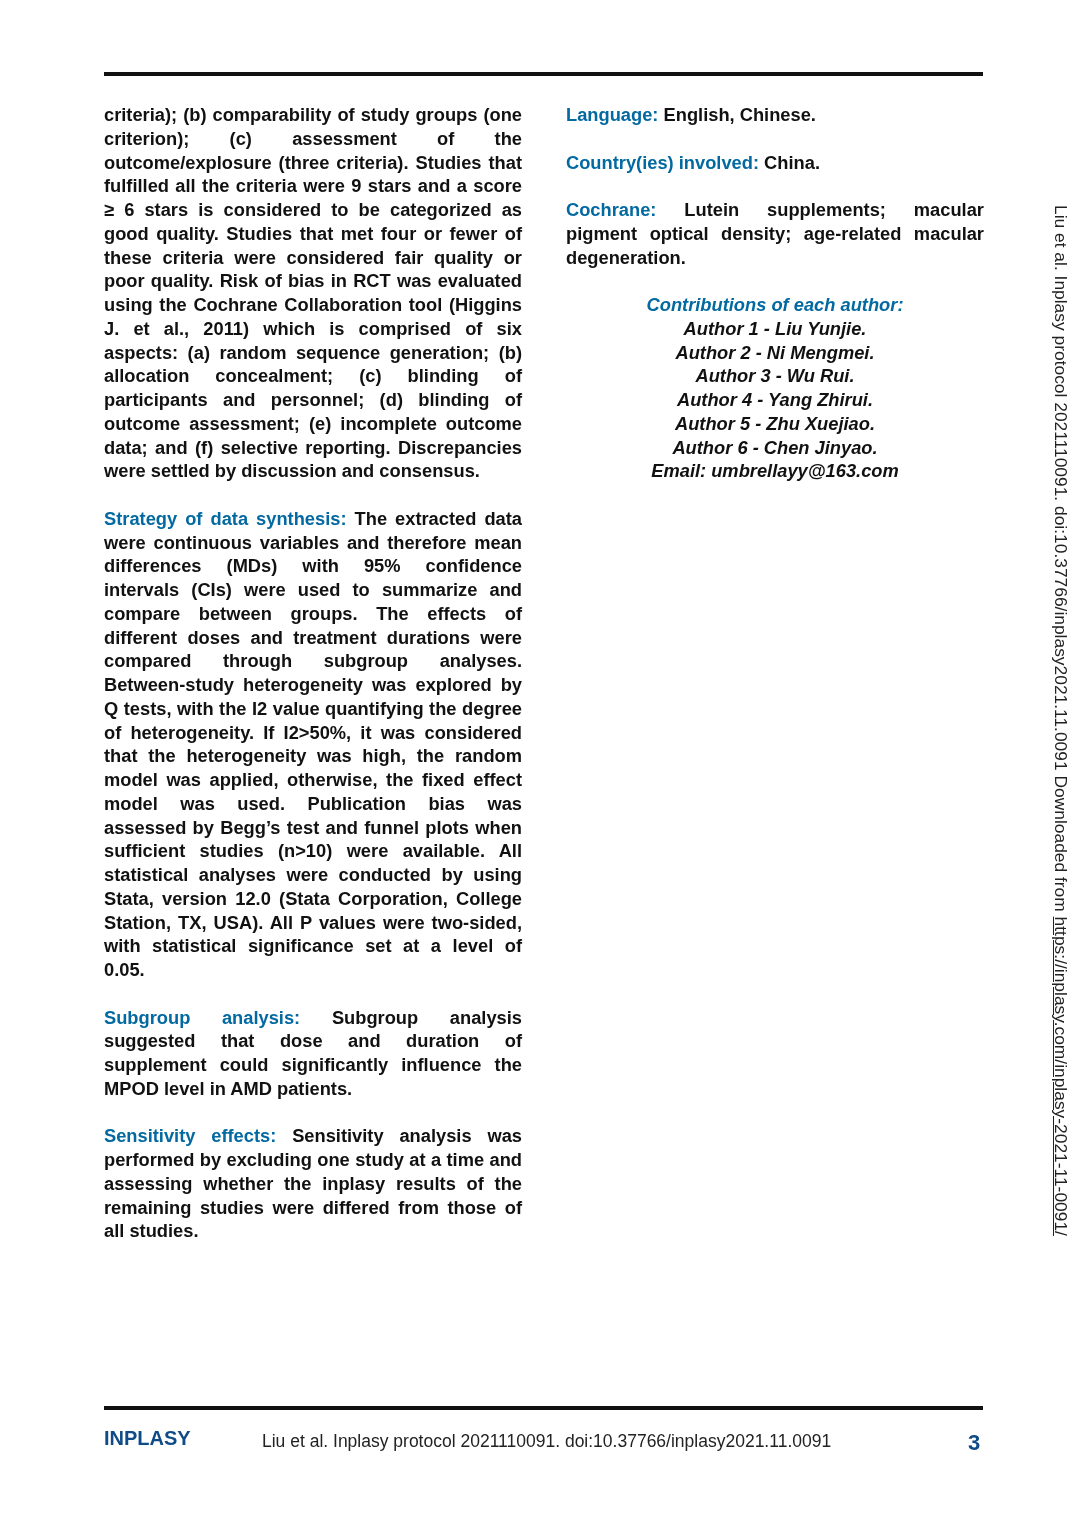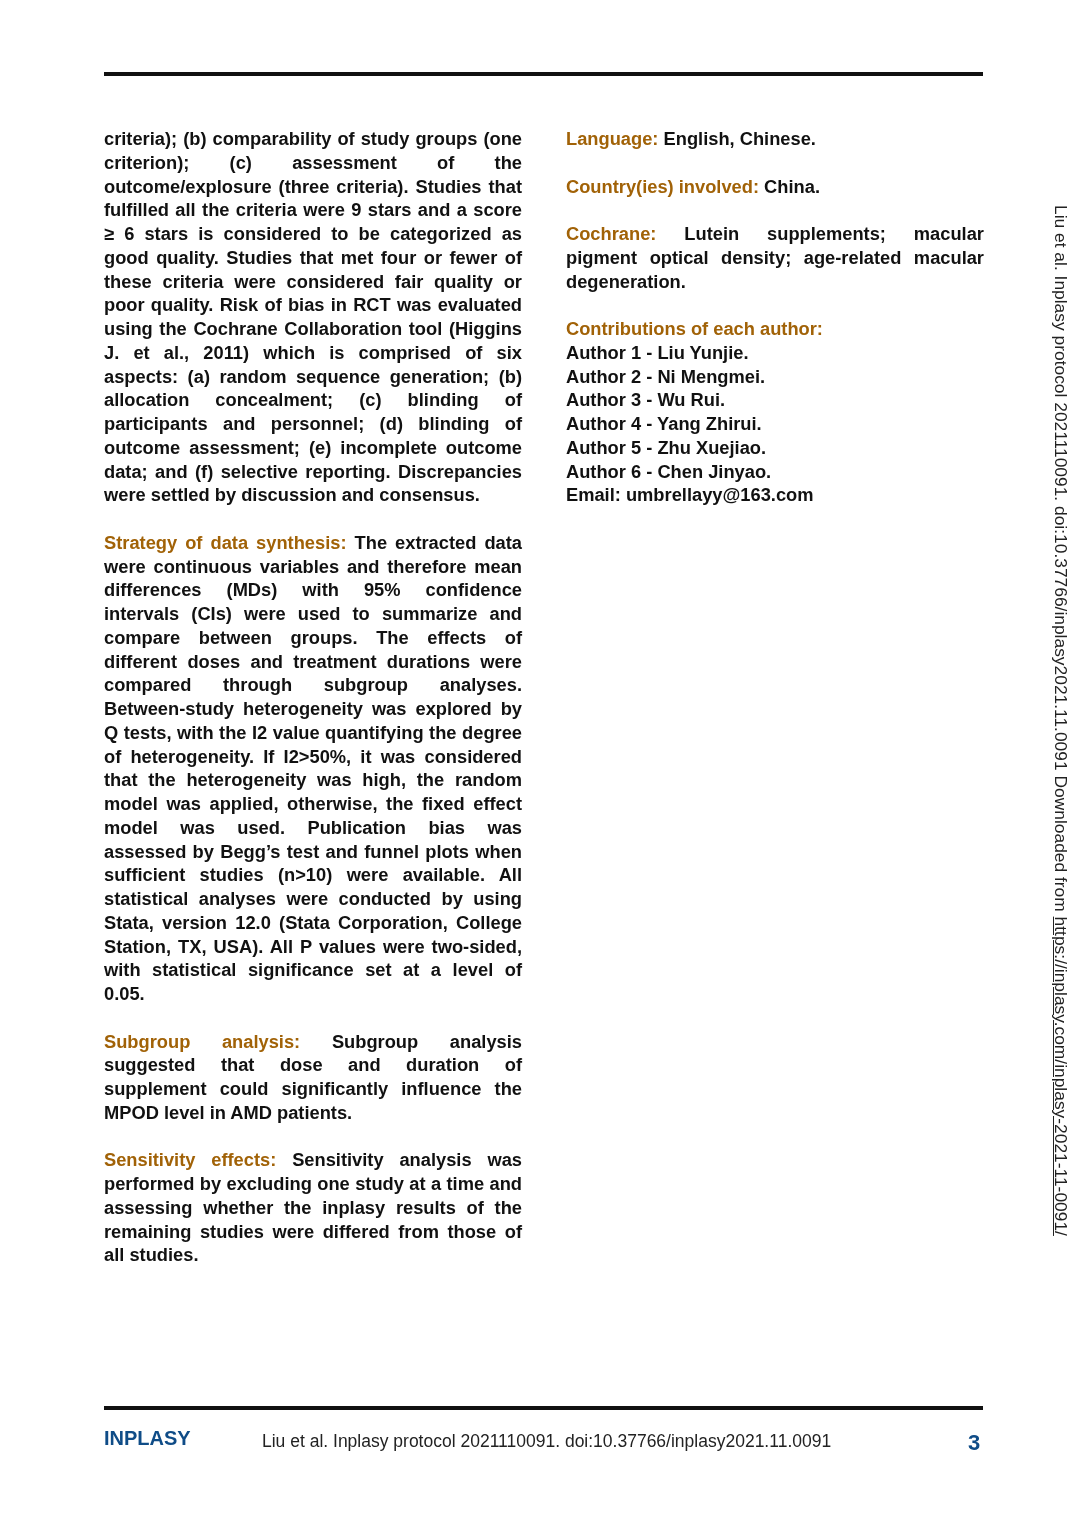--- a/index.html
+++ b/index.html
@@ -1,26 +1,26 @@
 <!DOCTYPE html>
 <html><head>
   <meta charset="utf-8">
   <style>
     html, body { margin: 0; padding: 0; background: #ffffff; }
     body { width: 1086px; height: 1536px; position: relative; overflow: hidden;
            font-family: "Liberation Sans", sans-serif; color: #111111; }
     .top-rule { position: absolute; left: 104px; top: 72px; width: 879px; height: 4px; background: #111111; }
     .bottom-rule { position: absolute; left: 104px; top: 1406px; width: 879px; height: 4px; background: #111111; }
     .column { position: absolute; top: 103px; width: 418px; font-size: 18.3px; font-weight: bold;
-              line-height: 23.75px; text-align: justify; margin-top: 24px; }
+              line-height: 23.75px; text-align: justify; }
     .col-left { left: 104px; }
     .col-right { left: 566px; }
     .para { margin: 0 0 23.75px 0; }
-    .label { color: #a16207; }
-    .author-line { display: block; text-align: left; }
+    .label { color: #0369a1; }
+    .author-line { display: block; text-align: center; font-style: italic; }
     .side-text { position: absolute; left: 1053px; top: 205px; transform-origin: 0 0; transform: rotate(90deg) translateY(-18px);
                  white-space: nowrap; font-size: 17.4px; color: #222; font-weight: normal; }
     .side-text .url { text-decoration: underline; }
     .footer-brand { position: absolute; left: 104px; top: 1427px; font-size: 20px; font-weight: bold; color: #0f4c87; }
     .footer-cite { position: absolute; left: 262px; top: 1431px; font-size: 17.5px; color: #222; }
     .footer-page { position: absolute; left: 968px; top: 1430px; font-size: 22px; font-weight: bold; color: #0f4c87; }
   </style>
 </head>
 <body>
 

